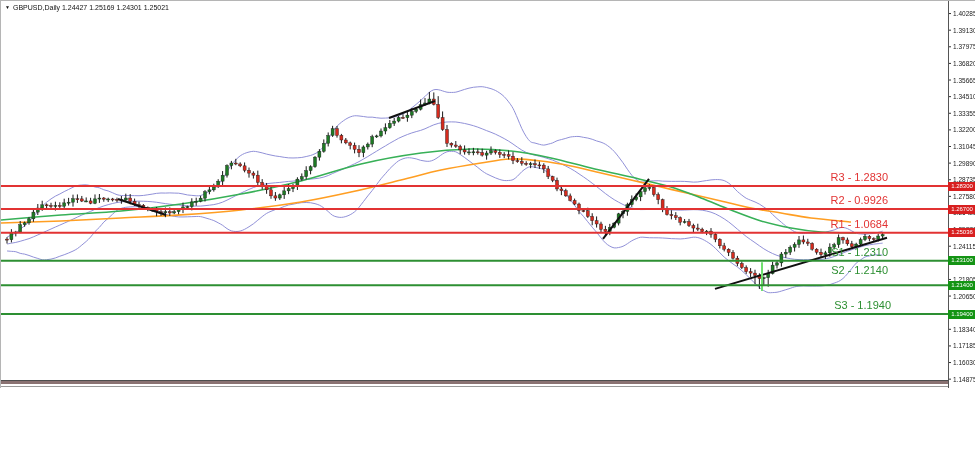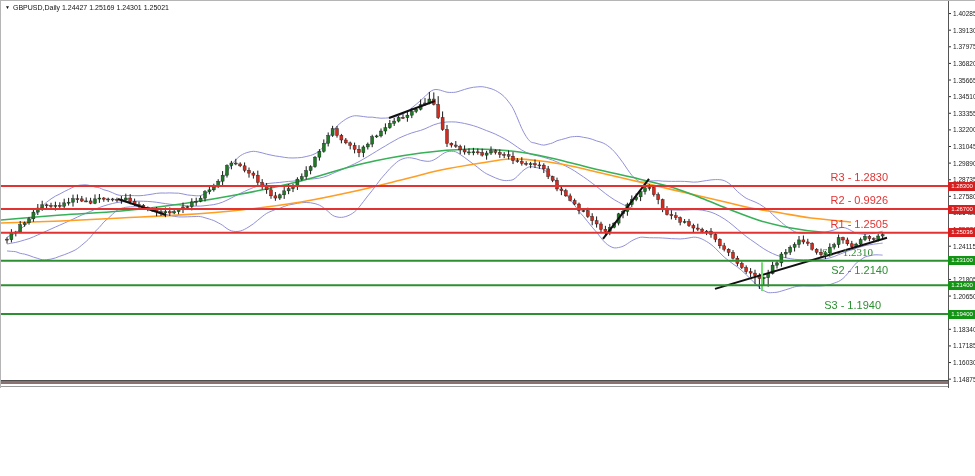--- a/index.html
+++ b/index.html
@@ -512,26 +512,26 @@
 
   <div class="title">
     <span class="tri">▼</span><span>GBPUSD,Daily 1.24427 1.25169 1.24301 1.25021</span>
   </div>
 
   <div id="labels-layer">
       <div class="lvl-label" style="right: 87px; top: 170px; color: rgb(226, 51, 51);">R3 - 1.2830</div>
       <div class="badge" style="top: 180.5px; background: rgb(216, 31, 31);">1.28300</div>
       <div class="lvl-label" style="right: 87px; top: 193.022px; color: rgb(226, 51, 51);">R2 - 0.9926</div>
       <div class="badge" style="top: 203.522px; background: rgb(216, 31, 31);">1.26700</div>
-      <div class="lvl-label" style="right: 87px; top: 216.763px; color: rgb(226, 51, 51);">R1 - 1.2505</div>
-      <div class="lvl-label" style="right: 102px; top: 244.82px; color: rgb(45, 143, 50); font-family: Liberation Serif, serif;">S1 - 1.2310</div>
+      <div class="lvl-label" style="right: 87px; top: 216.763px; color: rgb(226, 51, 51);">R1 - 1.0684</div>
+      <div class="lvl-label" style="right: 87px; top: 244.82px; color: rgb(45, 143, 50);">S1 - 1.2310</div>
       <div class="badge" style="top: 255.32px; background: rgb(20, 148, 20);">1.23100</div>
       <div class="lvl-label" style="right: 87px; top: 263px; color: rgb(45, 143, 50);">S2 - 1.2140</div>
       <div class="badge" style="top: 279.781px; background: rgb(20, 148, 20);">1.21400</div>
-      <div class="lvl-label" style="right: 94px; top: 298.058px; color: rgb(45, 143, 50);">S3 - 1.1940</div>
+      <div class="lvl-label" style="right: 84px; top: 298.058px; color: rgb(45, 143, 50);">S3 - 1.1940</div>
       <div class="badge" style="top: 308.558px; background: rgb(20, 148, 20);">1.19400</div>
       <div class="badge" style="top: 227.464px; background: rgb(216, 31, 31);">1.25036</div>
       <div class="lbl" style="left: 952px; top: 9.05396px;">1.40285</div>
       <div class="lbl" style="left: 952px; top: 25.6727px;">1.39130</div>
       <div class="lbl" style="left: 952px; top: 42.2914px;">1.37975</div>
       <div class="lbl" style="left: 952px; top: 58.9101px;">1.36820</div>
       <div class="lbl" style="left: 952px; top: 75.5288px;">1.35665</div>
       <div class="lbl" style="left: 952px; top: 92.1475px;">1.34510</div>
       <div class="lbl" style="left: 952px; top: 108.766px;">1.33355</div>
       <div class="lbl" style="left: 952px; top: 125.385px;">1.32200</div>

